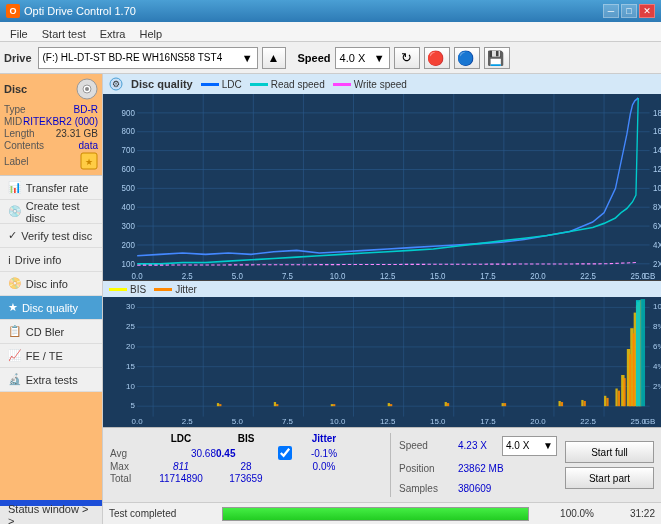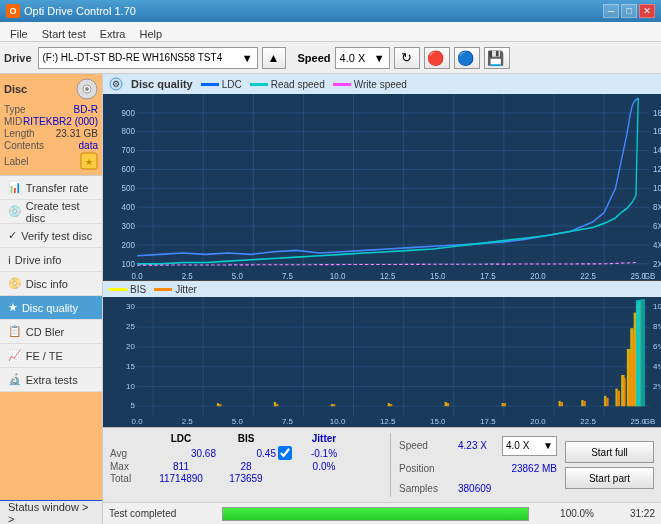--- a/index.html
+++ b/index.html
@@ -41,21 +41,21 @@
     .disc-key { color: #555; }
     .disc-value { color: #0000cc; font-weight: normal; }
     .disc-value-black { color: #333; }
     .label-row { display: flex; justify-content: space-between; align-items: center; margin: 1px 0; font-size: 10px; }
     
     
     .nav-btn { height: 24px; display: flex; align-items: center; padding: 0 8px; cursor: pointer; font-size: 11px; color: #333; border-bottom: 1px solid #ddd; background: #f0f0f0; gap: 4px; }
     .nav-btn.active { background: #4a9fd4; color: white; }
     
     
-    .status-window-btn { height: 24px; display: flex; align-items: center; padding: 0 8px; cursor: pointer; font-size: 11px; color: #333; background: #e8e8e8; border-top: 1px solid #1d4ed8; margin-top: auto; gap: 2px; }
+    .status-window-btn { height: 24px; display: flex; align-items: center; padding: 0 8px; cursor: pointer; font-size: 11px; color: #333; background: #e8e8e8; border-top: 6px solid #1d4ed8; margin-top: auto; gap: 2px; }
     
     
     .chart-header { height: 20px; background: #d4e8f8; display: flex; align-items: center; padding: 0 6px; gap: 8px; font-size: 10px; }
     .chart-title { font-weight: bold; font-size: 11px; color: #333; }
     .legend-item { display: flex; align-items: center; gap: 3px; font-size: 10px; color: #333; }
     .legend-color { width: 18px; height: 3px; }
     .start-btn { height: 22px; width: 89px; background: linear-gradient(to bottom, #fff, #e0e0e0); border: 1px solid #999; font-size: 10px; cursor: pointer; display: flex; align-items: center; justify-content: center; }
     
     
     svg { display: block; }
@@ -392,28 +392,28 @@
           <div style="width:36px;"></div>
           <div style="width:70px; text-align:center; font-size:10px; font-weight:bold;">LDC</div>
           <div style="width:60px; text-align:center; font-size:10px; font-weight:bold;">BIS</div>
           <div style="width:18px;"></div>
           <div style="width:60px; text-align:center; font-size:10px; font-weight:bold; color:#0000cc;">Jitter</div>
         </div>
 
         <div style="display:flex; gap:0; align-items:center; margin-bottom:1px;">
           <div style="width:36px; font-size:10px; color:#555;">Avg</div>
           <div style="width:70px; text-align:right; font-size:10px; color:#0000cc;">30.68</div>
-          <div style="width:60px; text-align:right; font-size:10px; color:#0000cc;">0.45</div>
+          <div style="width:60px; text-align:left; font-size:10px; color:#0000cc;font-weight:bold;">0.45</div>
           <input type="checkbox" checked="" style="width: 14px; height: 14px; margin: 0px 2px;">
           <div style="width:60px; text-align:center; font-size:10px; color:#0000cc;">-0.1%</div>
         </div>
 
         <div style="display:flex; gap:0; align-items:center; margin-bottom:1px;">
           <div style="width:36px; font-size:10px; color:#555;">Max</div>
-          <div style="width:70px; text-align:center; font-size:10px; color:#0000cc;">811</div>
+          <div style="width:70px; text-align:center; font-size:10px; color:#0000cc;font-style:italic;">811</div>
           <div style="width:60px; text-align:center; font-size:10px; color:#0000cc;">28</div>
           <div style="width:18px;"></div>
           <div style="width:60px; text-align:center; font-size:10px; color:#0000cc;">0.0%</div>
         </div>
 
         <div style="display:flex; gap:0; align-items:center;">
           <div style="width:36px; font-size:10px; color:#555;">Total</div>
           <div style="width:70px; text-align:center; font-size:10px; color:#0000cc;">11714890</div>
           <div style="width:60px; text-align:center; font-size:10px; color:#0000cc;">173659</div>
         </div>
@@ -423,21 +423,21 @@
 
       <div style="display:flex; flex-direction:column; padding:2px 4px; min-width:130px; justify-content:space-around;">
         <div style="display:flex; gap:4px; align-items:center; margin-bottom:2px;">
           <span style="font-size:10px; color:#555; width:55px;">Speed</span>
           <span style="font-size:10px; color:#0000cc; width:40px;">4.23 X</span>
           <div style="height:20px; width:55px; background:white; border:1px solid #999; display:flex; align-items:center; justify-content:space-between; padding:0 3px; font-size:10px;">
             <span>4.0 X</span>
             <span>▼</span>
           </div>
         </div>
-        <div style="display:flex; gap:4px; align-items:center; margin-bottom:4px;justify-content:space-between;">
+        <div style="display:flex; gap:4px; align-items:center; margin-bottom:4px;">
           <span style="font-size:10px; color:#555; width:55px;">Position</span>
           <span style="font-size:10px; color:#0000cc;">23862 MB</span>
         </div>
         <div style="display:flex; gap:4px; align-items:center;">
           <span style="font-size:10px; color:#555; width:55px;">Samples</span>
           <span style="font-size:10px; color:#0000cc;">380609</span>
         </div>
       </div>
 
       <div style="flex:1;"></div>

